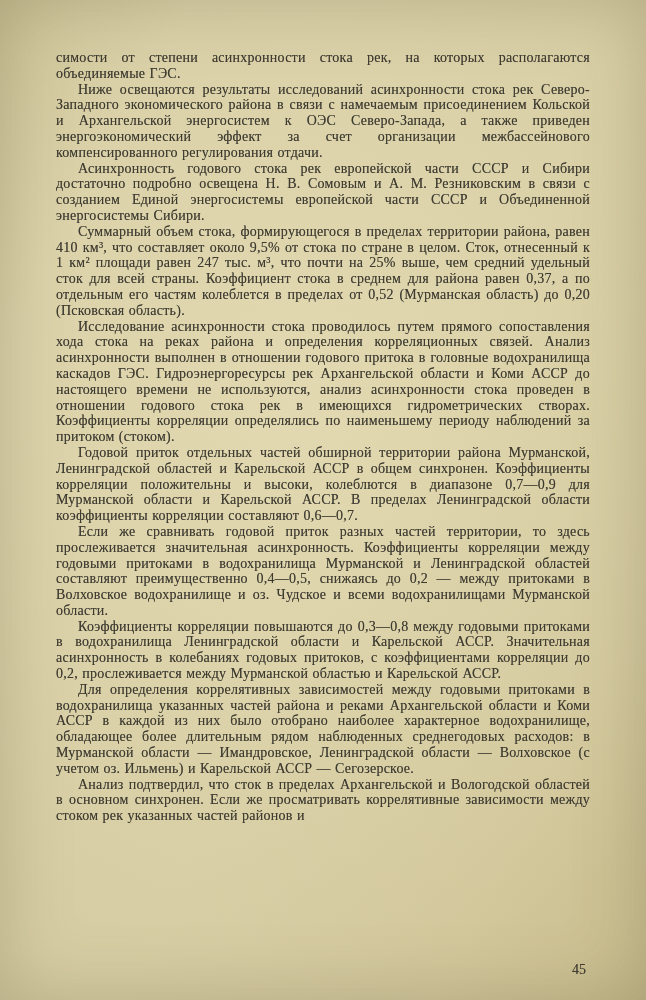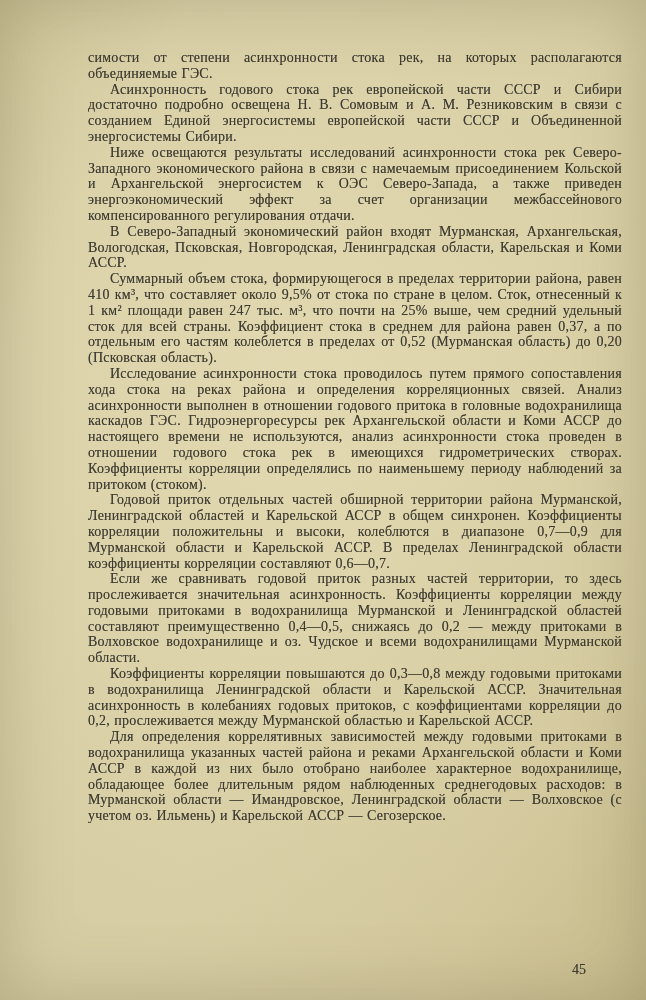--- a/index.html
+++ b/index.html
@@ -23,21 +23,20 @@
     position: absolute;
     inset: 0;
     pointer-events: none;
     box-shadow: inset 0 0 70px rgba(92, 84, 55, 0.28);
   }
   .text-column {
     position: absolute;
     top: 50px;
     left: 56px;
     width: 534px;
-    margin-left: 32px;
   }
   .para {
     margin: 0;
     font-family: "Liberation Serif", "DejaVu Serif", serif;
     font-size: 14px;
     line-height: 15.8px;
     letter-spacing: 0.25px;
     word-spacing: 0.5px;
     color: #3e3b31;
     text-align: justify;
@@ -56,24 +55,24 @@
     color: #3e3b31;
     text-shadow: 0 0 0.5px rgba(62, 59, 49, 0.55);
   }
 </style>
 </head>
 <body>
 
 <div class="page">
   <div class="text-column">
     <p class="para continuation">симости от степени асинхронности стока рек, на которых располагаются объединяемые ГЭС.</p>
+    <p class="para">Ниже освещаются результаты исследований асинхронности стока рек Северо-Западного экономического района в связи с намечаемым присоединением Кольской и Архангельской энергосистем к ОЭС Северо-Запада, а также приведен энергоэкономический эффект за счет организации межбассейнового компенсированного регулирования отдачи.</p>
     <p class="para">Асинхронность годового стока рек европейской части СССР и Сибири достаточно подробно освещена Н. В. Сомовым и А. М. Резниковским в связи с созданием Единой энергосистемы европейской части СССР и Объединенной энергосистемы Сибири.</p>
-    <p class="para">Ниже освещаются результаты исследований асинхронности стока рек Северо-Западного экономического района в связи с намечаемым присоединением Кольской и Архангельской энергосистем к ОЭС Северо-Запада, а также приведен энергоэкономический эффект за счет организации межбассейнового компенсированного регулирования отдачи.</p>
-    <p class="para">В Северо-Западный экономический район входят Мурманская, Архангельская, Вологодская, Псковская, Новгородская, Ленинградская области, Карельская и Коми АССР.</p>
     <p class="para">Суммарный объем стока, формирующегося в пределах территории района, равен 410 км³, что составляет около 9,5% от стока по стране в целом. Сток, отнесенный к 1 км² площади равен 247 тыс. м³, что почти на 25% выше, чем средний удельный сток для всей страны. Коэффициент стока в среднем для района равен 0,37, а по отдельным его частям колеблется в пределах от 0,52 (Мурманская область) до 0,20 (Псковская область).</p>
     <p class="para">Исследование асинхронности стока проводилось путем прямого сопоставления хода стока на реках района и определения корреляционных связей. Анализ асинхронности выполнен в отношении годового притока в головные водохранилища каскадов ГЭС. Гидроэнергоресурсы рек Архангельской области и Коми АССР до настоящего времени не используются, анализ асинхронности стока проведен в отношении годового стока рек в имеющихся гидрометрических створах. Коэффициенты корреляции определялись по наименьшему периоду наблюдений за притоком (стоком).</p>
     <p class="para">Годовой приток отдельных частей обширной территории района Мурманской, Ленинградской областей и Карельской АССР в общем синхронен. Коэффициенты корреляции положительны и высоки, колеблются в диапазоне 0,7—0,9 для Мурманской области и Карельской АССР. В пределах Ленинградской области коэффициенты корреляции составляют 0,6—0,7.</p>
     <p class="para">Если же сравнивать годовой приток разных частей территории, то здесь прослеживается значительная асинхронность. Коэффициенты корреляции между годовыми притоками в водохранилища Мурманской и Ленинградской областей составляют преимущественно 0,4—0,5, снижаясь до 0,2 — между притоками в Волховское водохранилище и оз. Чудское и всеми водохранилищами Мурманской области.</p>
     <p class="para">Коэффициенты корреляции повышаются до 0,3—0,8 между годовыми притоками в водохранилища Ленинградской области и Карельской АССР. Значительная асинхронность в колебаниях годовых притоков, с коэффициентами корреляции до 0,2, прослеживается между Мурманской областью и Карельской АССР.</p>
     <p class="para">Для определения коррелятивных зависимостей между годовыми притоками в водохранилища указанных частей района и реками Архангельской области и Коми АССР в каждой из них было отобрано наиболее характерное водохранилище, обладающее более длительным рядом наблюденных среднегодовых расходов: в Мурманской области — Имандровское, Ленинградской области — Волховское (с учетом оз. Ильмень) и Карельской АССР — Сегозерское.</p>
+    <p class="para">Анализ подтвердил, что сток в пределах Архангельской и Вологодской областей в основном синхронен. Если же просматривать коррелятивные зависимости между стоком рек указанных частей районов и</p>
   </div>
   <div class="page-number">45</div>
 </div>
 
 </body></html>

